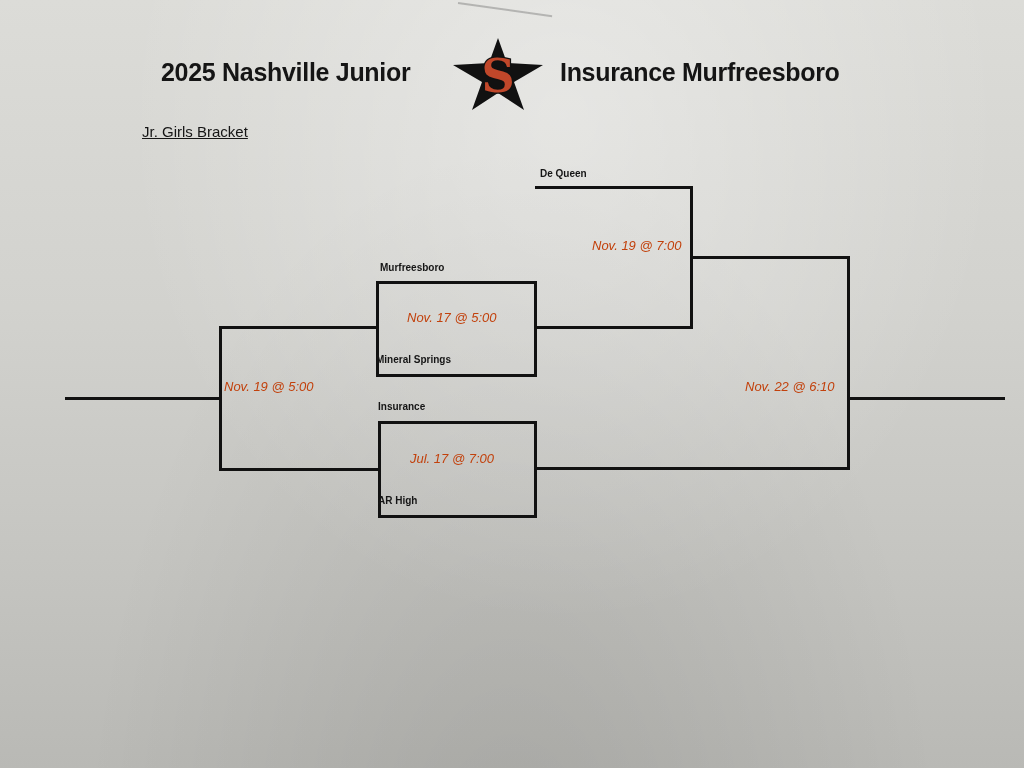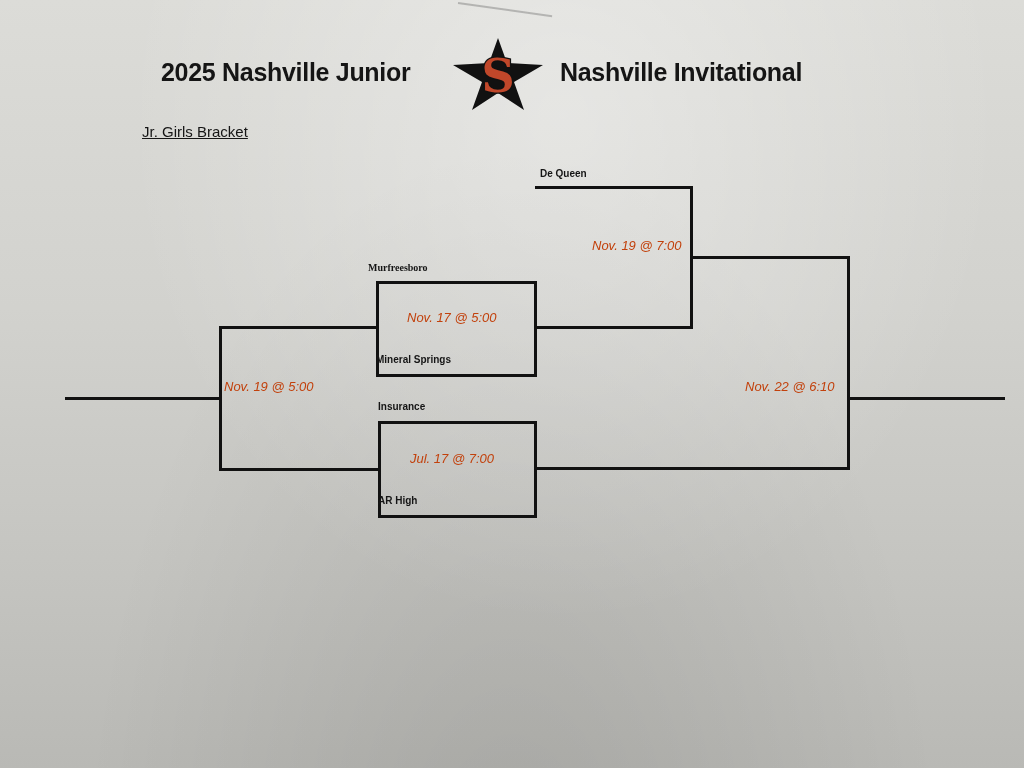--- a/index.html
+++ b/index.html
@@ -45,29 +45,29 @@
 <body>
 
 <div class="vignette"></div>
 <div class="crease"></div>
 
 <div class="title left">2025 Nashville Junior</div>
 <svg class="logo" viewBox="0 0 96 76">
   <polygon points="48,2 57,27 93,29 64,46 74,74 48,57 22,74 32,46 3,29 39,27" fill="#111"></polygon>
   <text x="48" y="56" text-anchor="middle" font-family="DejaVu Serif, serif" font-weight="bold" font-size="46" fill="#c0472a" stroke="#111" stroke-width="2.5" paint-order="stroke">S</text>
 </svg>
-<div class="title right">Nashville Invitational</div>
+<div class="title right">Insurance Murfreesboro</div>
 <div class="subtitle">Jr. Girls Bracket</div>
 
 <div class="team" style="left:540px; top:168px; width:150px;">De Queen</div>
 <div class="line h" style="left:535px; top:186px; width:158px;"></div>
 <div class="line v" style="left:690px; top:186px; height:143px;"></div>
 <div class="date" style="left:592px; top:238px;">Nov. 19 @ 7:00</div>
 
-<div class="team" style="left:368px; top:262px; width:160px;font-family:Liberation Serif, serif;">Murfreesboro</div>
+<div class="team" style="left:380px; top:262px; width:160px;">Murfreesboro</div>
 <div class="box" style="left:376px; top:281px; width:161px; height:96px;"></div>
 <div class="date" style="left:407px; top:310px;">Nov. 17 @ 5:00</div>
 <div class="team" style="left:376px; top:354px; width:147px;">Mineral Springs</div>
 <div class="line h" style="left:536px; top:326px; width:157px;"></div>
 <div class="line h" style="left:219px; top:326px; width:158px;"></div>
 
 <div class="team" style="left:378px; top:401px; width:160px;">Insurance</div>
 <div class="box" style="left:378px; top:421px; width:159px; height:97px;"></div>
 <div class="date" style="left:410px; top:451px;">Jul. 17 @ 7:00</div>
 <div class="team" style="left:378px; top:495px; width:160px;">AR High</div>

